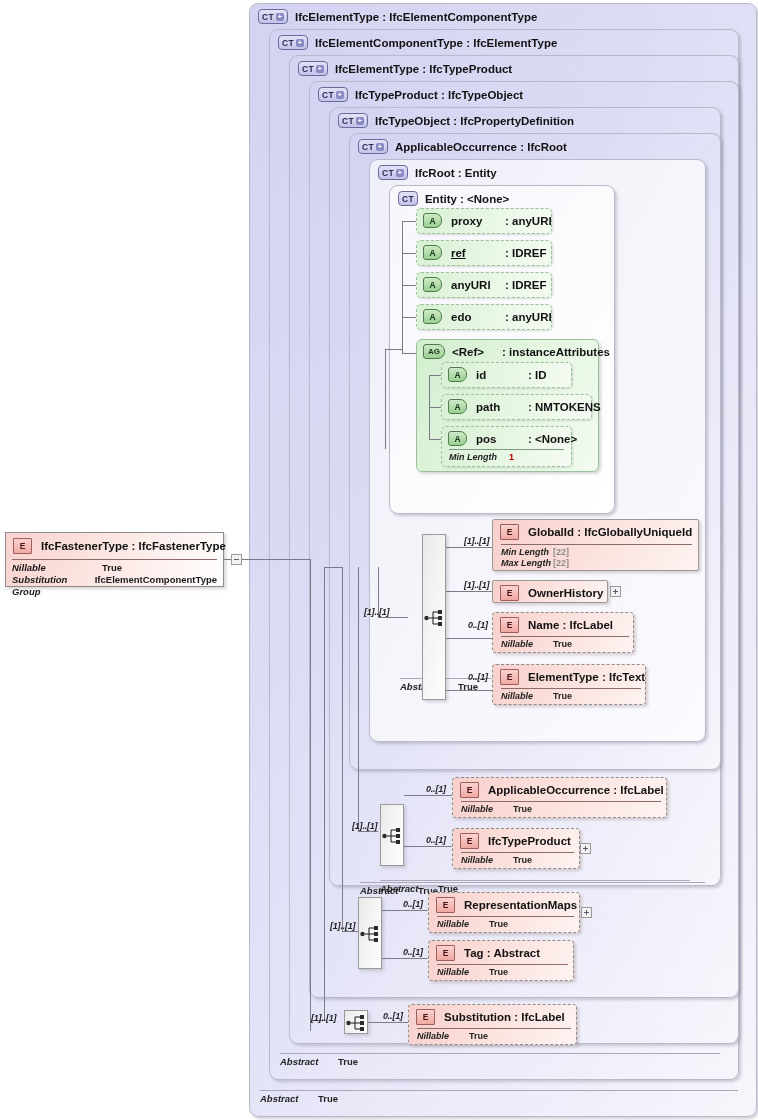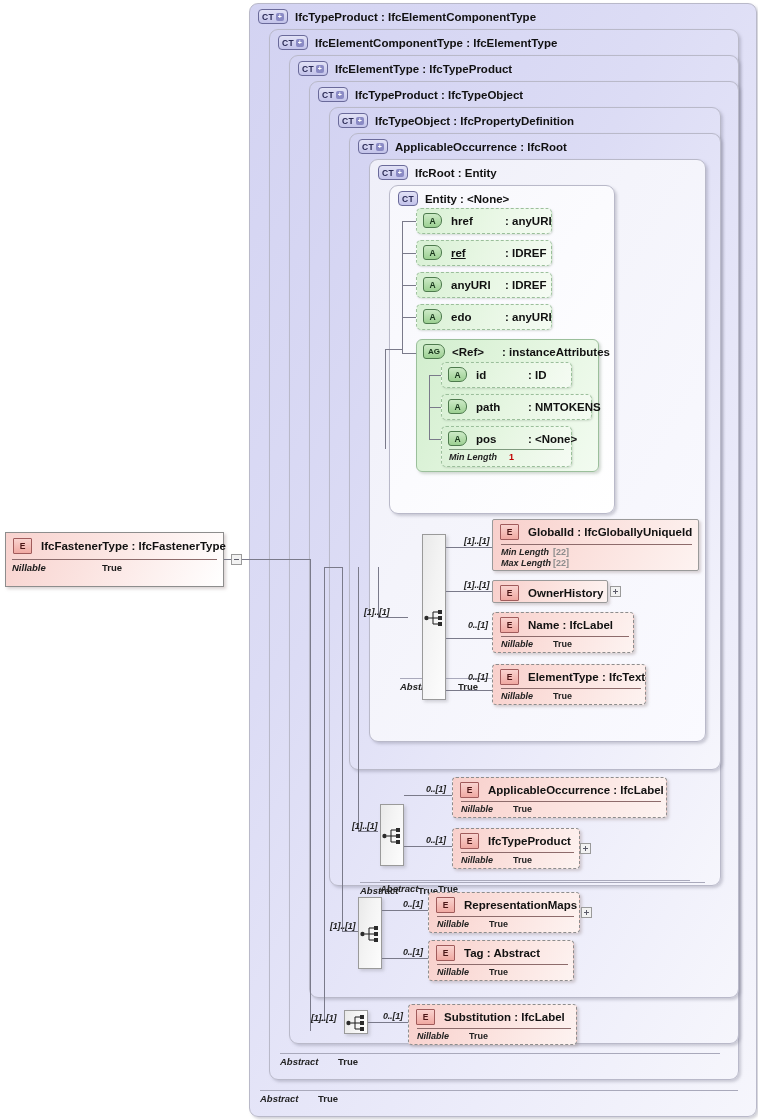--- a/index.html
+++ b/index.html
@@ -170,21 +170,21 @@
 </style>
 </head>
 <body>
 
 <div class="ctpanel" style="left:249px;top:3px;width:508px;height:1114px;">
   <div class="ct-head">
     <span class="ct-badge">
         <span>CT</span>
         <span class="plus">+</span>
       </span>
-    <span class="ct-title">IfcTypeProduct : IfcElementComponentType</span>
+    <span class="ct-title">IfcElementType : IfcElementComponentType</span>
   </div>
   <div class="abstract-row" style="top:1086px;width:478px;">
     <span class="k">Abstract</span>
     <span class="v">True</span>
   </div>
 </div>
 
 <div class="ctpanel" style="left:269px;top:29px;width:470px;height:1051px;">
   <div class="ct-head">
     <span class="ct-badge">
@@ -275,21 +275,21 @@
 <div class="ln lnh" style="left:402px;top:253px;width:14px;height:1px;"></div>
 <div class="ln lnh" style="left:402px;top:285px;width:14px;height:1px;"></div>
 <div class="ln lnh" style="left:402px;top:317px;width:14px;height:1px;"></div>
 <div class="ln lnh" style="left:402px;top:353px;width:14px;height:1px;"></div>
 <div class="ln lnh" style="left:385px;top:349px;width:17px;height:1px;"></div>
 <div class="ln lnv" style="left:385px;top:349px;width:1px;height:100px;"></div>
 
 <div class="attrbox" style="left:416px;top:208px;width:136px;height:26px;">
   <div class="attr-head">
     <span class="a-badge">A</span>
-    <span class="nm" style="width:54px;">href</span>
+    <span class="nm" style="width:54px;">proxy</span>
     <span class="ty">: anyURI</span>
   </div>
 </div>
 <div class="attrbox" style="left:416px;top:240px;width:136px;height:26px;">
   <div class="attr-head">
     <span class="a-badge">A</span>
     <span class="nm" style="width:54px;text-decoration:underline;">ref</span>
     <span class="ty">: IDREF</span>
   </div>
 </div>
@@ -348,20 +348,24 @@
 
 <div class="rootbox" style="left:5px;top:532px;width:219px;height:55px;">
   <div class="el-head" style="top:5px;">
     <span class="e-badge">E</span>
     <span class="ty">IfcFastenerType : IfcFastenerType</span>
   </div>
   <div class="r-facets" style="top:26px;width:205px;">
     <div class="fr">
       <span class="k">Nillable</span>
       <span class="v">True</span>
+    </div>
+    <div class="fr">
+      <span class="k">Substitution Group</span>
+      <span class="v">IfcElementComponentType</span>
     </div>
   </div>
 </div>
 <div class="minusbtn" style="left:231px;top:554px;"></div>
 <div class="ln lnh" style="left:224px;top:559px;width:7px;height:1px;"></div>
 <div class="ln lnh" style="left:242px;top:559px;width:68px;height:1px;"></div>
 
 <div class="ln lnv" style="left:310px;top:559px;width:1px;height:472px;"></div>
 <div class="ln lnh" style="left:310px;top:1020px;width:14px;height:1px;"></div>
 

